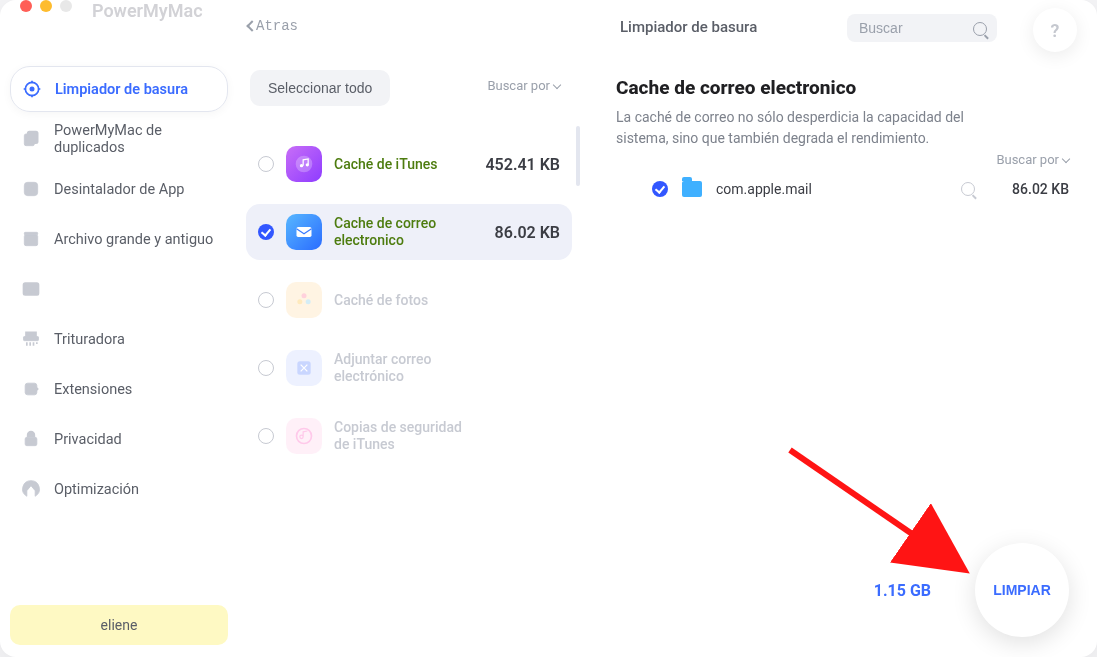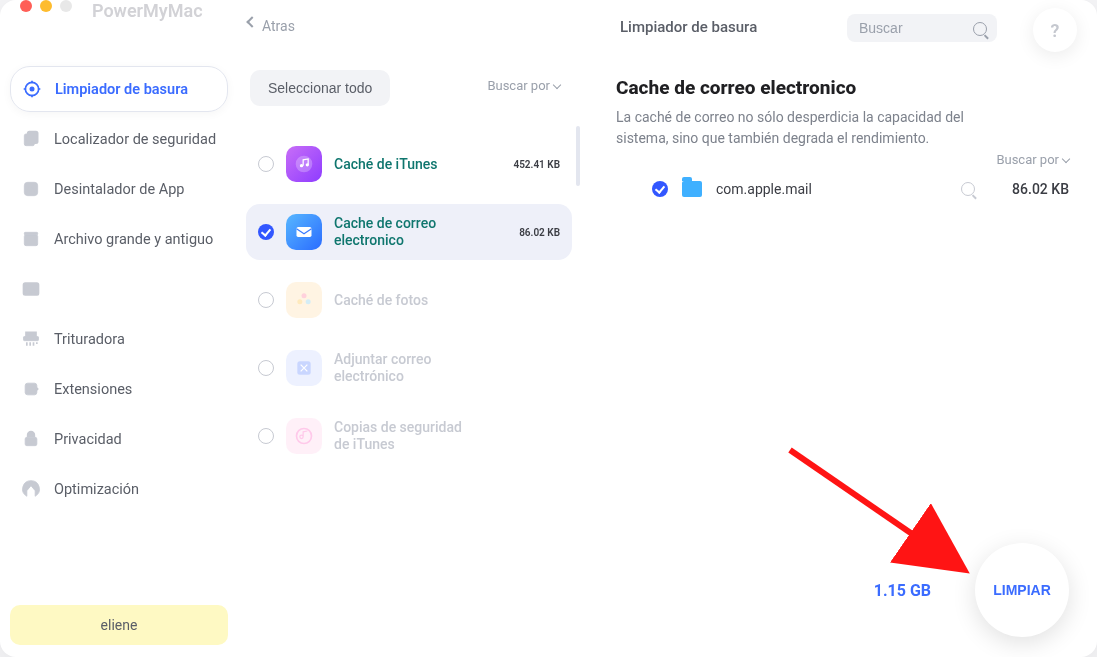--- a/index.html
+++ b/index.html
@@ -41,24 +41,26 @@
     font-size: 18px;
     font-weight: 600;
     color: #d2d2d6;
     margin-left: 4px;
   }
   .back-area {
     position: absolute;
     left: 248px;
     top: 18px;
     display: flex;
-    gap: 6px;
+    align-items: center;
+    gap: 0;
     color: #9aa0ab;
     font-size: 14px;
     cursor: pointer;
+    font-family: Liberation Mono, monospace;
   }
   .chevron-left {
     width: 8px; height: 8px;
     border-left: 2px solid #9aa0ab;
     border-bottom: 2px solid #9aa0ab;
     transform: rotate(45deg);
   }
   .page-title-top {
     position: absolute;
     left: 620px;
@@ -227,23 +229,23 @@
     font-size:16px;
   }
   .ic-itunes { background: linear-gradient(135deg,#c86ef7,#8e3cff); }
   .ic-mail   { background: linear-gradient(135deg,#58b7ff,#2a6cff); }
   .ic-photos { background:#ffe7c2; opacity:0.45; }
   .ic-attach { background:#d8e2ff; opacity:0.45; }
   .ic-backup { background:#ffe0f1; opacity:0.45; }
   .ic-update { background:#d7f3ef; opacity:0.45; }
 
   .cat-text { flex:1; }
-  .cat-label { font-size:14px; color:#0f766e; font-weight:500; line-height:1.2; }
+  .cat-label { font-size:14px; color:#4d7c0f; font-weight:500; line-height:1.2; }
   .cat-item.dim .cat-label { color:#c7cad2; }
-  .cat-size { font-size:10px; font-weight:600; color:#3b3d44; min-width:80px; text-align:right; }
+  .cat-size { font-size:16px; font-weight:600; color:#3b3d44; min-width:80px; text-align:right; }
 
   
   .scroll-indicator{
     position:absolute; right:-2px; top:70px;
     width:4px; height:60px;
     background:#e3e6ef; border-radius:2px;
   }
 
   
   .detail {
@@ -397,21 +399,21 @@
             </span>
   <span>Limpiador de basura</span>
           </div>
           <div class="sidebar-item">
             <span class="sb-icon">
               <svg viewBox="0 0 24 24">
                 <rect x="4" y="6" width="12" height="14" rx="2" fill="#c7cad2"></rect>
                 <rect x="8" y="3" width="12" height="14" rx="2" fill="none" stroke="#c7cad2" stroke-width="2"></rect>
               </svg>
             </span>
-  <span>Localizador de seguridad</span>
+  <span>PowerMyMac de duplicados</span>
           </div>
           <div class="sidebar-item">
             <span class="sb-icon">
               <svg viewBox="0 0 24 24">
                 <rect x="4" y="4" width="16" height="16" rx="4" fill="#c7cad2"></rect>
                 <text x="12" y="17" text-anchor="middle" font-size="14" fill="#fff" font-weight="bold">A</text>
               </svg>
             </span>
   <span>Desintalador de App</span>
           </div>

